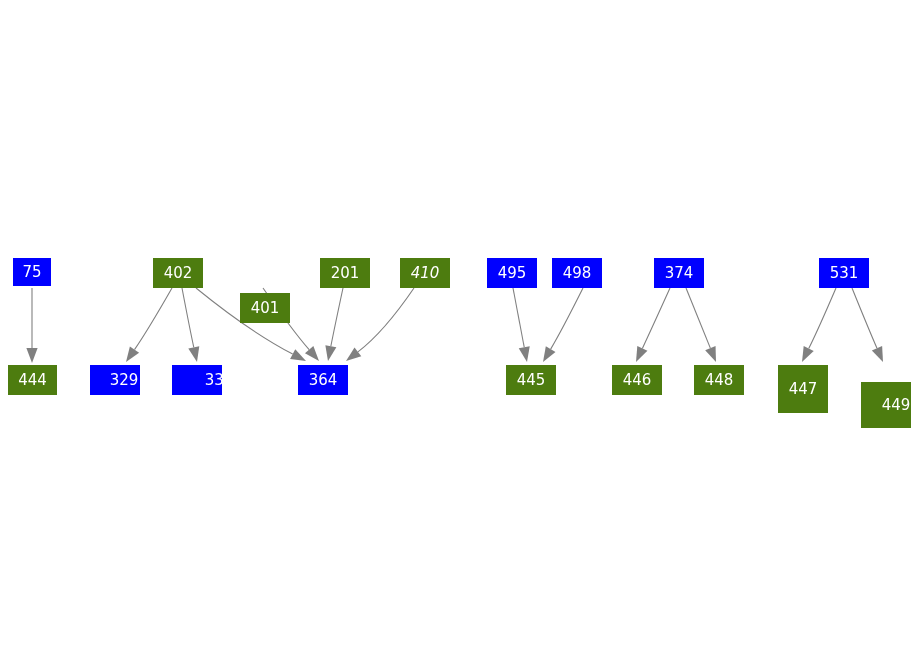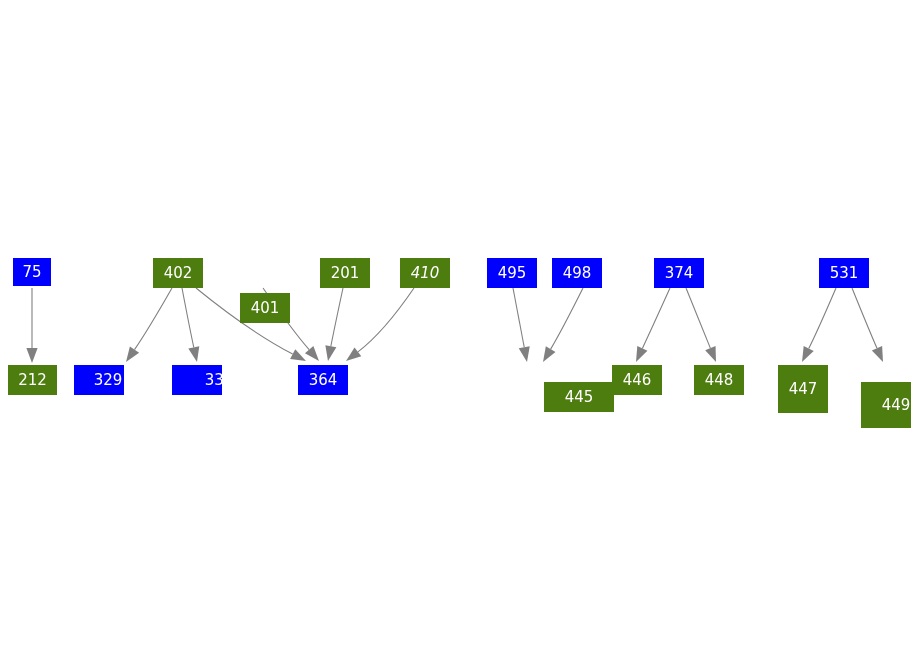--- a/index.html
+++ b/index.html
@@ -132,32 +132,32 @@
       <div class="node node-blue" style="left: 552px; top: 258px; width: 50px; height: 30px;">
         <span>498</span>
       </div>
       <div class="node node-blue" style="left: 654px; top: 258px; width: 50px; height: 30px;">
         <span>374</span>
       </div>
       <div class="node node-blue" style="left: 819px; top: 258px; width: 50px; height: 30px;">
         <span>531</span>
       </div>
       <div class="node node-red" style="left: 8px; top: 365px; width: 49px; height: 30px;">
-        <span>212</span>
+        <span>444</span>
       </div>
-      <div class="node node-blue" style="left: 74px; top: 365px; width: 50px; height: 30px; padding-left: 18px;">
+      <div class="node node-blue" style="left: 90px; top: 365px; width: 50px; height: 30px; padding-left: 18px;">
         <span>329</span>
       </div>
       <div class="node node-blue" style="left: 172px; top: 365px; width: 50px; height: 30px; padding-left: 44px;">
         <span>330</span>
       </div>
       <div class="node node-blue" style="left: 298px; top: 365px; width: 50px; height: 30px;">
         <span>364</span>
       </div>
-      <div class="node node-red" style="left: 506px; top: 382px; width: 70px; height: 30px; margin-left: 38px;">
+      <div class="node node-red" style="left: 506px; top: 365px; width: 50px; height: 30px;">
         <span>445</span>
       </div>
       <div class="node node-red" style="left: 612px; top: 365px; width: 50px; height: 30px;">
         <span>446</span>
       </div>
       <div class="node node-red" style="left: 694px; top: 365px; width: 50px; height: 30px;">
         <span>448</span>
       </div>
       <div class="node node-red" style="left: 778px; top: 365px; width: 50px; height: 48px;">
         <span>447</span>

